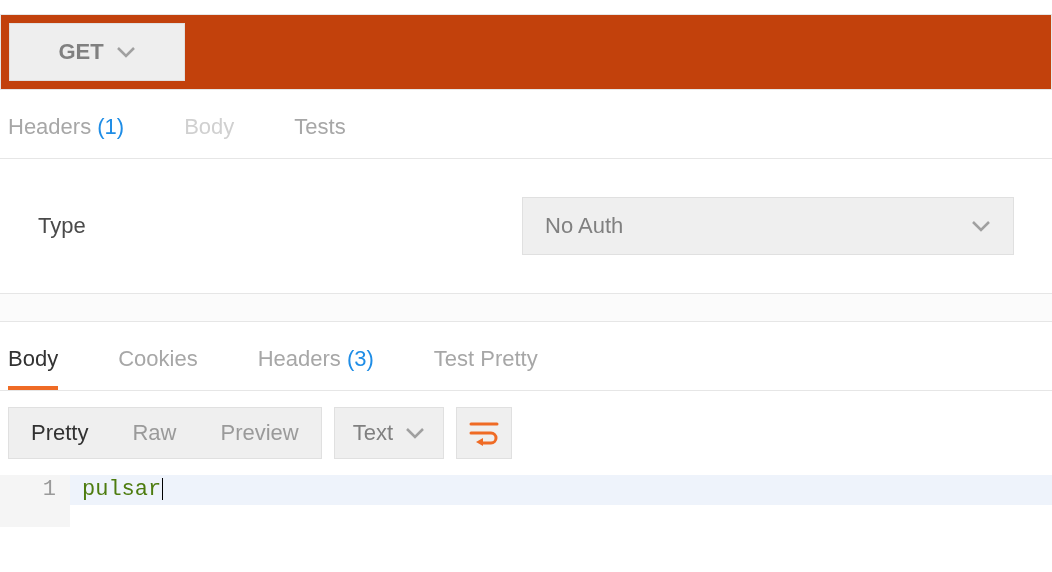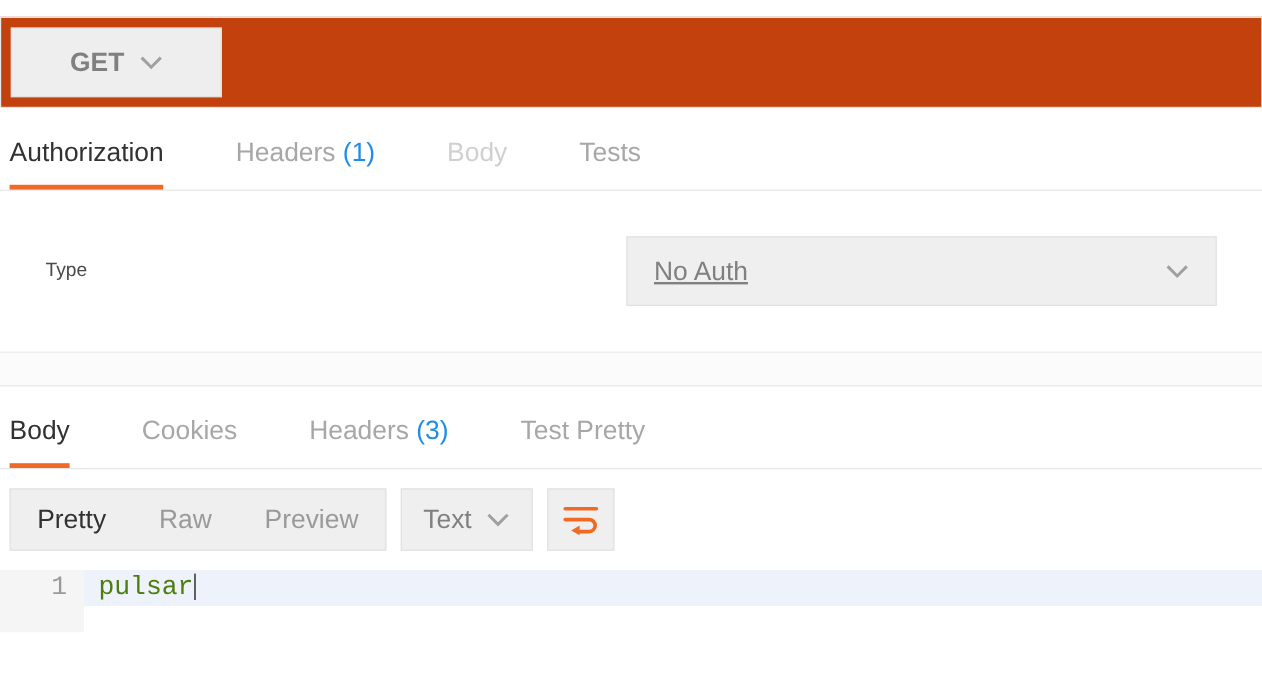--- a/index.html
+++ b/index.html
@@ -70,37 +70,36 @@
 
   
   .auth-area {
     display: flex;
     align-items: center;
     padding: 38px 8px 38px 38px;
     border-bottom: 1px solid #e6e6e6;
   }
   .auth-label {
     width: 484px;
-    font-size: 16px;
+    font-size: 22px;
     color: #4a4a4a;
   }
   .auth-select {
     flex: 1;
     height: 58px;
     background: #efefef;
     border: 1px solid #e0e0e0;
     display: flex;
     align-items: center;
     justify-content: space-between;
     padding: 0 22px;
     color: #808080;
     font-size: 22px;
     cursor: pointer;
     margin-right: 30px;
-    text-decoration: underline;
   }
   .auth-select .chev { color: #a0a0a0; }
 
   
   .spacer-strip {
     height: 28px;
     background: #fbfbfb;
     border-bottom: 1px solid #e6e6e6;
   }
 
@@ -200,21 +199,20 @@
     <span>GET</span>
     <span class="chev">
       <svg width="20" height="14" viewBox="0 0 20 14">
           <polyline points="2,3 10,11 18,3" fill="none" stroke="#a0a0a0" stroke-width="2.5"></polyline>
         </svg>
     </span>
   </div>
 </div>
 
 <div class="tabs">
-  <div class="tab active">Authorization</div>
   <div class="tab">
     <span>Headers</span>
     <span class="count">(1)</span>
   </div>
   <div class="tab faded">Body</div>
   <div class="tab">Tests</div>
 </div>
 
 <div class="auth-area">
   <div class="auth-label">Type</div>

